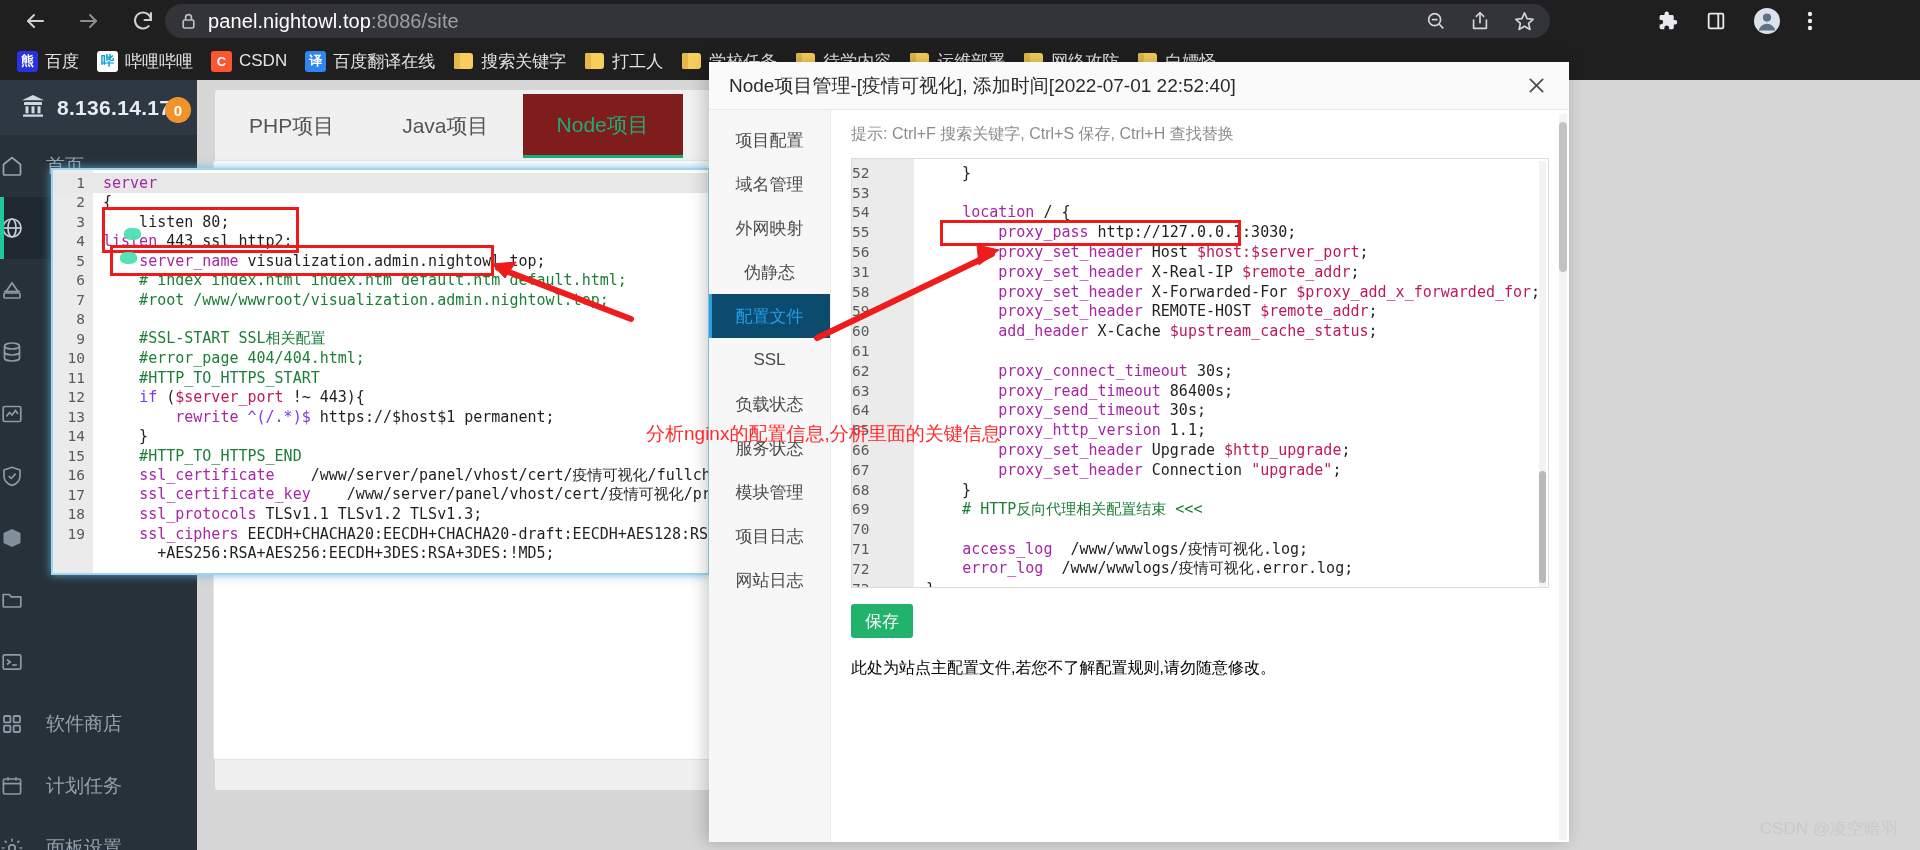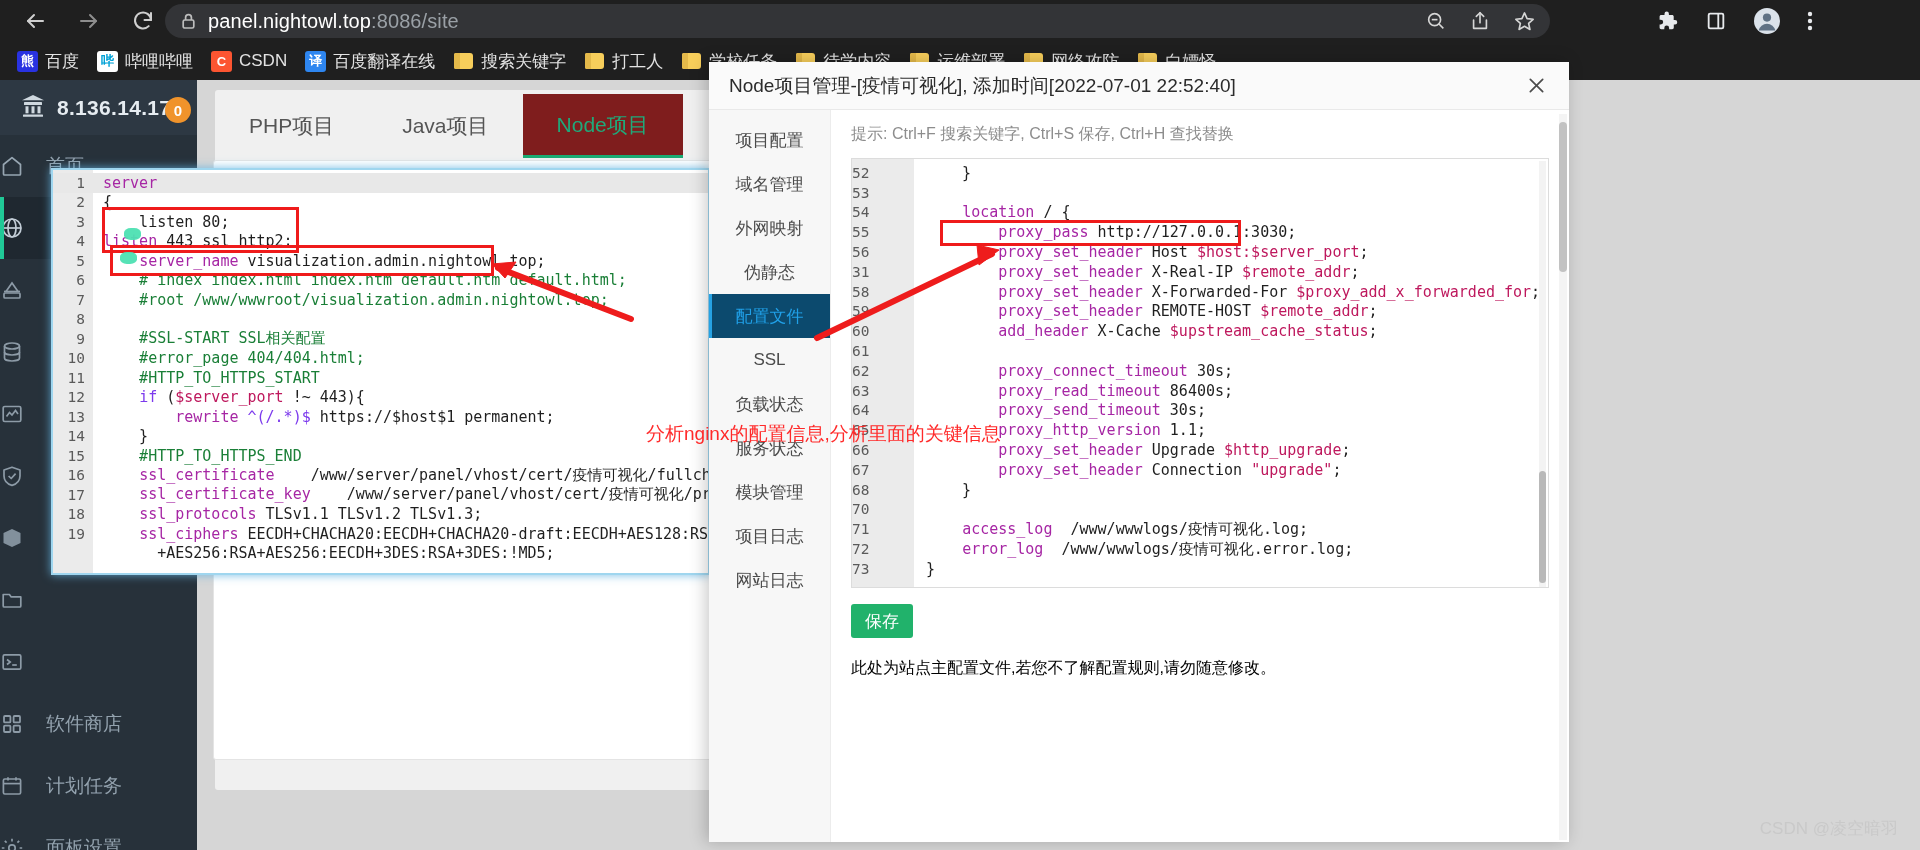--- a/index.html
+++ b/index.html
@@ -633,20 +633,24 @@
             </div>
             <div class="el">
               <span class="ln2 mono">67</span>
               <span class="code2 mono"><span class="t-plain">        </span><span class="t-key">proxy_set_header</span><span class="t-plain"> Connection </span><span class="t-var">"upgrade"</span><span class="t-plain">;</span></span>
             </div>
             <div class="el">
               <span class="ln2 mono">68</span>
               <span class="code2 mono"><span class="t-plain">    }</span></span>
             </div>
             <div class="el">
+              <span class="ln2 mono">69</span>
+              <span class="code2 mono"><span class="t-cmt">    # HTTP反向代理相关配置结束 &lt;&lt;&lt;</span></span>
+            </div>
+            <div class="el">
               <span class="ln2 mono">70</span>
               <span class="code2 mono"></span>
             </div>
             <div class="el">
               <span class="ln2 mono">71</span>
               <span class="code2 mono"><span class="t-plain">    </span><span class="t-key">access_log</span><span class="t-plain">  /www/wwwlogs/疫情可视化.log;</span></span>
             </div>
             <div class="el">
               <span class="ln2 mono">72</span>
               <span class="code2 mono"><span class="t-plain">    </span><span class="t-key">error_log</span><span class="t-plain">  /www/wwwlogs/疫情可视化.error.log;</span></span>

